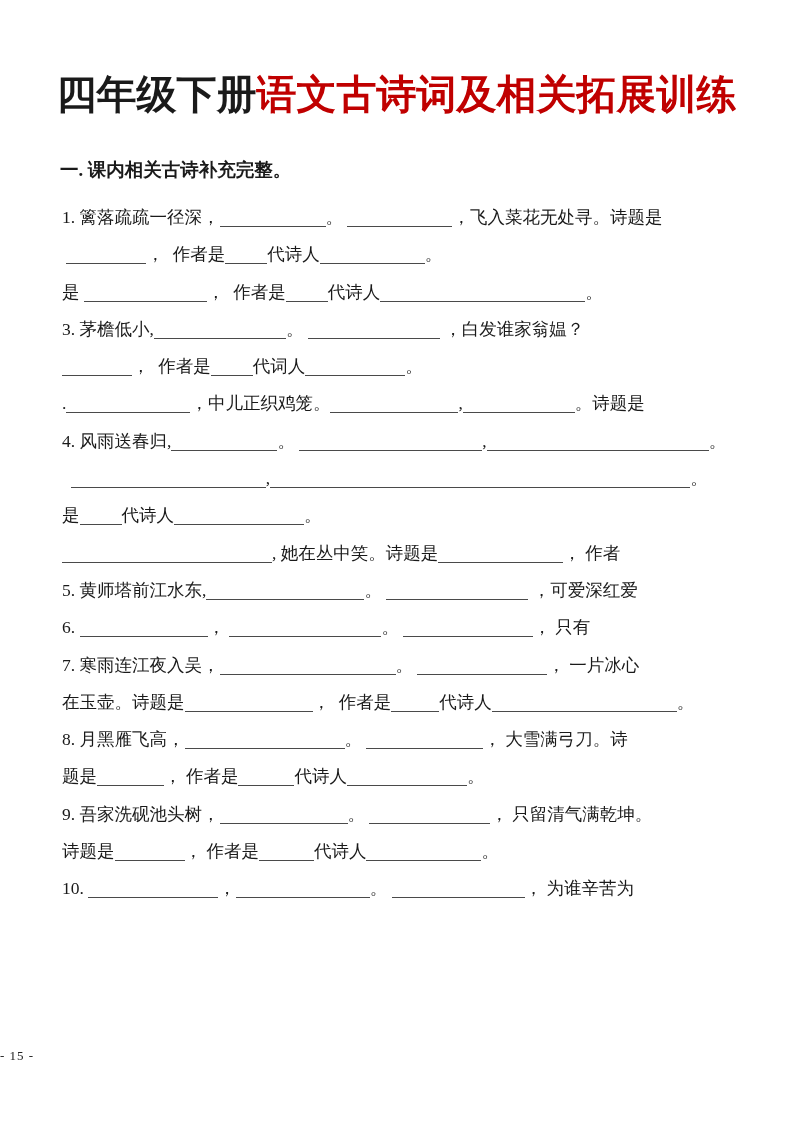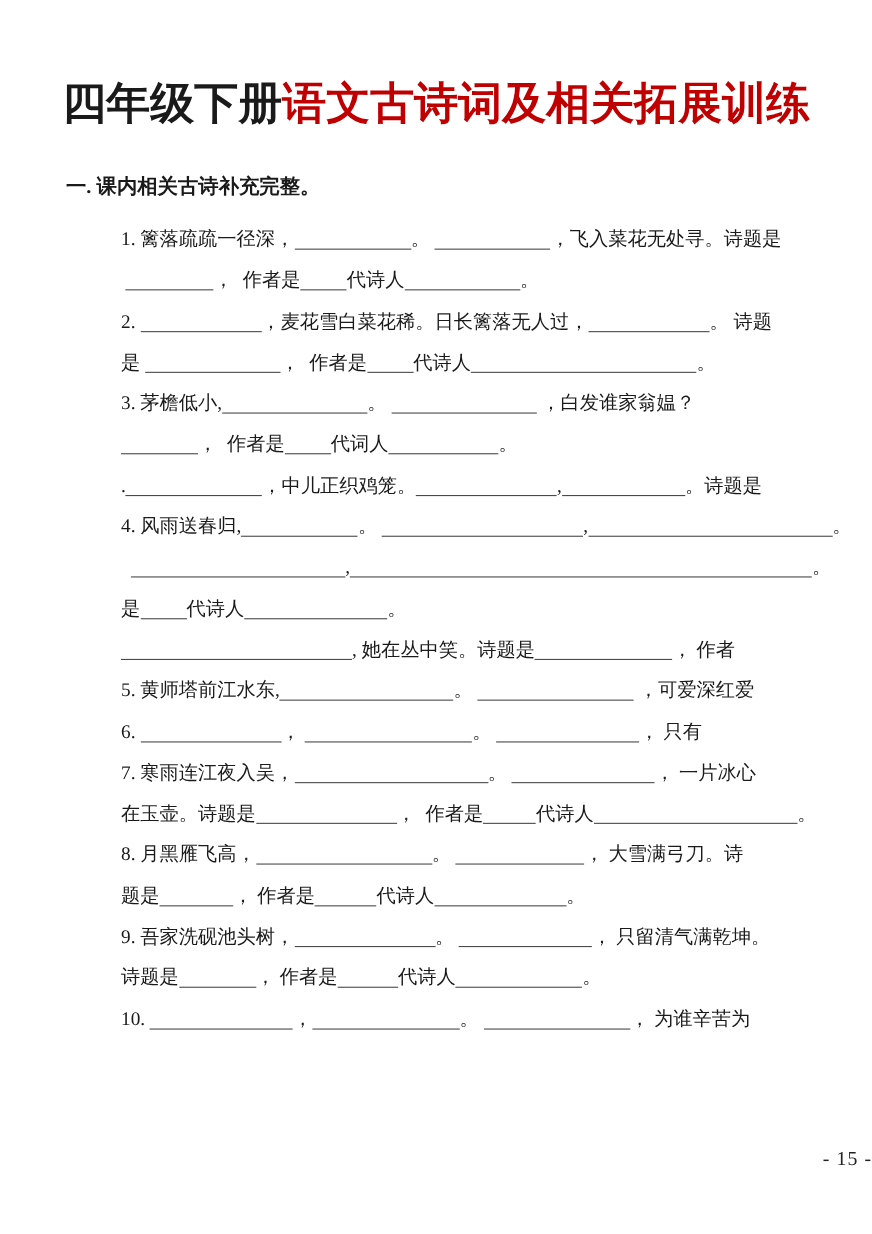--- a/index.html
+++ b/index.html
@@ -29,50 +29,48 @@
     line-height: 24px;
     white-space: pre;
   }
   .lines { margin: 17px 78px 0 62px; }
   .line {
     height: 37.3px;
     line-height: 37.3px;
     font-size: 17.5px;
     white-space: pre;
     overflow: visible;
-    margin-left: 48px;
   }
   .blank {
     display: inline-block;
     height: 18px;
     border-bottom: 1.7px solid var(--underline, #4a4a4a);
     vertical-align: -4px;
   }
   .footer {
     position: absolute;
     left: 0; right: 0;
     bottom: 58px;
-    text-align: right;
-    font-size: 18px;
+    text-align: left;
+    font-size: 13px;
     letter-spacing: 1px;
     color: #222;
   }
 </style>
 </head>
 <body>
 
 <div class="page">
   <h1 class="title"><span class="t-black">四年级下册</span><span class="t-red">语文古诗词及相关拓展训练</span></h1>
 
   <div class="section-heading">一. 课内相关古诗补充完整。</div>
 
   <div class="lines" id="lines">
       <div class="line"><span class="txt">1. 篱落疏疏一径深，</span><span class="blank" style="width: 106px;"></span><span class="txt">。 </span><span class="blank" style="width: 105px;"></span><span class="txt">，飞入菜花无处寻。诗题是</span></div>
       <div class="line"><span class="txt"> </span><span class="blank" style="width: 80px;"></span><span class="txt">，  作者是</span><span class="blank" style="width: 42px;"></span><span class="txt">代诗人</span><span class="blank" style="width: 105px;"></span><span class="txt">。</span></div>
-      <div class="line"><span class="txt">2. </span><span class="blank" style="width: 110px;"></span><span class="txt">，麦花雪白菜花稀。日长篱落无人过，</span><span class="blank" style="width: 110px;"></span><span class="txt">。 诗题</span></div>
       <div class="line"><span class="txt">是 </span><span class="blank" style="width: 123px;"></span><span class="txt">，  作者是</span><span class="blank" style="width: 42px;"></span><span class="txt">代诗人</span><span class="blank" style="width: 205px;"></span><span class="txt">。</span></div>
       <div class="line"><span class="txt">3. 茅檐低小,</span><span class="blank" style="width: 132px;"></span><span class="txt">。 </span><span class="blank" style="width: 132px;"></span><span class="txt"> ，白发谁家翁媪？</span></div>
       <div class="line"><span class="blank" style="width: 70px;"></span><span class="txt">，  作者是</span><span class="blank" style="width: 42px;"></span><span class="txt">代词人</span><span class="blank" style="width: 100px;"></span><span class="txt">。</span></div>
       <div class="line"><span class="txt">.</span><span class="blank" style="width: 124px;"></span><span class="txt">，中儿正织鸡笼。</span><span class="blank" style="width: 128px;"></span><span class="txt">,</span><span class="blank" style="width: 112px;"></span><span class="txt">。诗题是</span></div>
       <div class="line"><span class="txt">4. 风雨送春归,</span><span class="blank" style="width: 106px;"></span><span class="txt">。 </span><span class="blank" style="width: 183px;"></span><span class="txt">,</span><span class="blank" style="width: 222px;"></span><span class="txt">。</span></div>
       <div class="line"><span class="txt">  </span><span class="blank" style="width: 195px;"></span><span class="txt">,</span><span class="blank" style="width: 420px;"></span><span class="txt">。</span></div>
       <div class="line"><span class="txt">是</span><span class="blank" style="width: 42px;"></span><span class="txt">代诗人</span><span class="blank" style="width: 130px;"></span><span class="txt">。</span></div>
       <div class="line"><span class="blank" style="width: 210px;"></span><span class="txt">, 她在丛中笑。诗题是</span><span class="blank" style="width: 125px;"></span><span class="txt">， 作者</span></div>
       <div class="line"><span class="txt">5. 黄师塔前江水东,</span><span class="blank" style="width: 158px;"></span><span class="txt">。 </span><span class="blank" style="width: 142px;"></span><span class="txt"> ，可爱深红爱</span></div>
       <div class="line"><span class="txt">6. </span><span class="blank" style="width: 128px;"></span><span class="txt">， </span><span class="blank" style="width: 152px;"></span><span class="txt">。 </span><span class="blank" style="width: 130px;"></span><span class="txt">， 只有</span></div>

